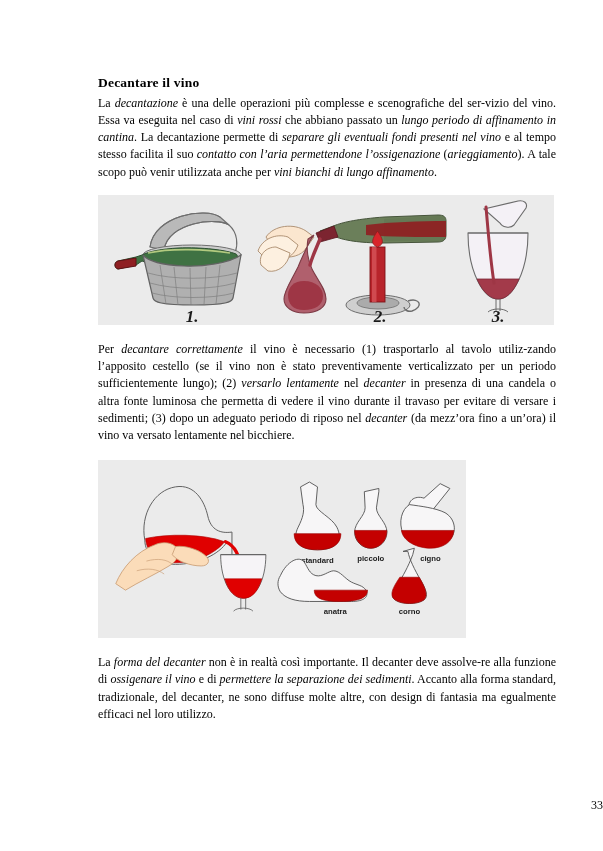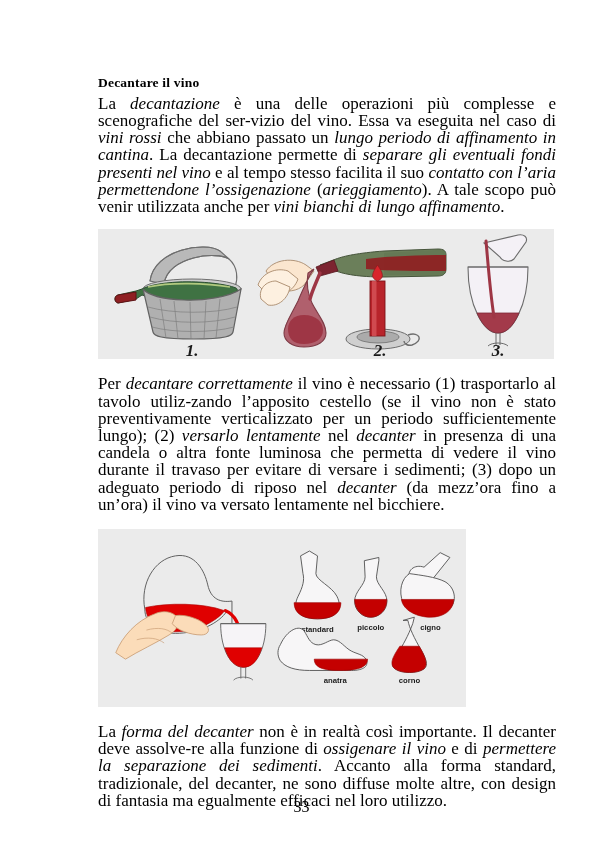--- a/index.html
+++ b/index.html
@@ -30,21 +30,21 @@
     margin-left: 28px;
   }
   h1.heading {
     font-size: 13.5px;
     font-weight: bold;
     margin: 0 0 3px 0;
     letter-spacing: 0.2px;
     line-height: 1.25;
   }
   p.para {
-    font-size: 17px;
+    font-size: 12px;
     line-height: 17.2px;
     margin: 0;
     text-align: justify;
     text-justify: inter-word;
     hyphens: manual;
   }
   p.para em { font-style: italic; }
   .gap-after-head { margin-top: 0px; }
 
   
@@ -67,22 +67,22 @@
   .spacer-a { height: 14px; }
   .spacer-b { height: 16px; }
   .spacer-c { height: 16px; }
   .spacer-d { height: 16px; }
 
   .folio {
     position: absolute;
     left: 0;
     right: 0;
     top: 798px;
-    text-align: center;
-    font-size: 16px;
+    text-align: right;
+    font-size: 12px;
     font-family: "Liberation Serif", "DejaVu Serif", serif;
   }
   .fignum {
     font-family: "Liberation Serif", "DejaVu Serif", serif;
     font-weight: bold;
     font-style: italic;
     font-size: 17px;
     fill: #1a1a1a;
   }
   .decname {

